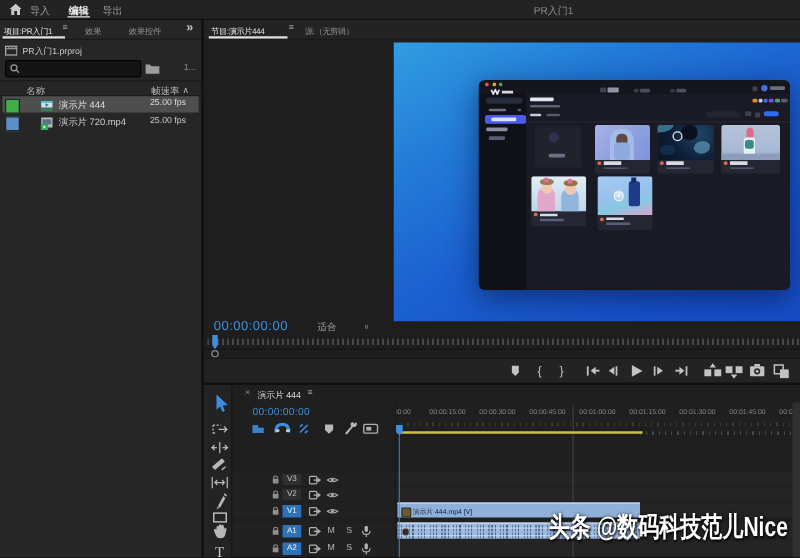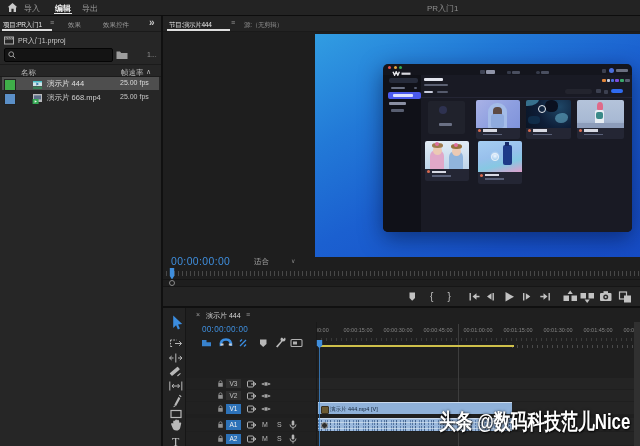--- a/index.html
+++ b/index.html
@@ -65,21 +65,21 @@
   <div class="txt" style="left:47px;top:63px;font-size:7.5px;color:#e2e2e2;">演示片 444</div>
   <div class="txt" style="left:120px;top:63px;font-size:7px;color:#dadada;">25.00 fps</div>
 
   <div class="abs" style="left:4px;top:77px;width:10px;height:10px;background:#5b8fc7;border:1px solid #222;"></div>
   <svg class="abs" style="left:32px;top:76.5px;" width="11" height="11" viewBox="0 0 11 11">
     <rect x="1" y="1" width="9" height="8" fill="#b9babd"></rect>
     <rect x="2" y="2.4" width="7" height="4" fill="#5d6f89"></rect>
     <rect x="0.6" y="6" width="6" height="5" fill="#34a853"></rect>
     <path d="M2.6 7.2 L5 8.5 L2.6 9.8 Z" fill="#e8f5e9"></path>
   </svg>
-  <div class="txt" style="left:47px;top:77px;font-size:7.5px;color:#cfcfcf;">演示片 668.mp4</div>
+  <div class="txt" style="left:47px;top:77px;font-size:7.5px;color:#cfcfcf;">演示片 720.mp4</div>
   <div class="txt" style="left:120px;top:77px;font-size:7px;color:#c8c8c8;">25.00 fps</div>
 </div>
 
 <div class="abs" style="left:163px;top:16px;width:477px;height:290px;background:#232323;">
 
   <div class="txt" style="left:6px;top:4.5px;font-size:6.5px;letter-spacing:-0.3px;color:#e8e8e8;">节目:演示片444</div>
   <div class="txt" style="left:68px;top:3px;font-size:7px;color:#9a9a9a;">≡</div>
   <div class="abs" style="left:4px;top:13px;width:63px;height:1.5px;background:#dedede;"></div>
   <div class="txt" style="left:81px;top:4.5px;font-size:6.5px;letter-spacing:-0.3px;color:#8e8e8e;">源:（无剪辑）</div>
   <div class="abs" style="left:0;top:15px;width:477px;height:1px;background:#1a1a1a;"></div>

